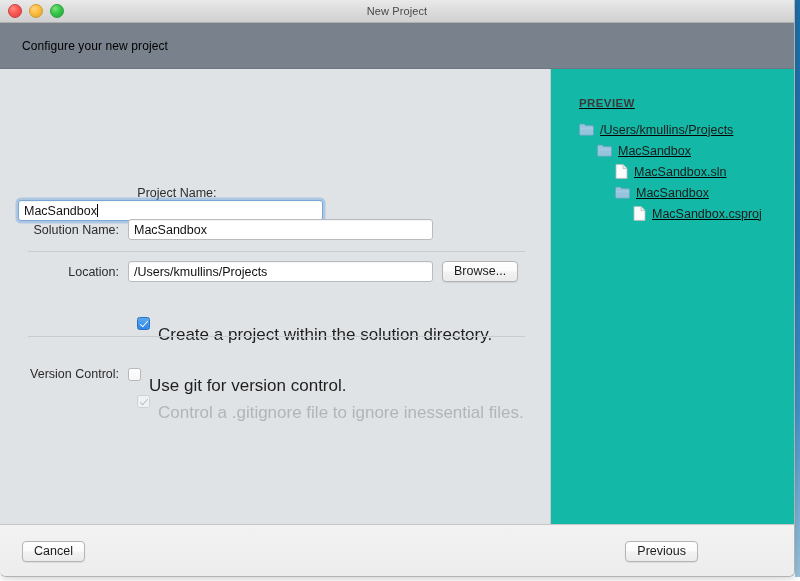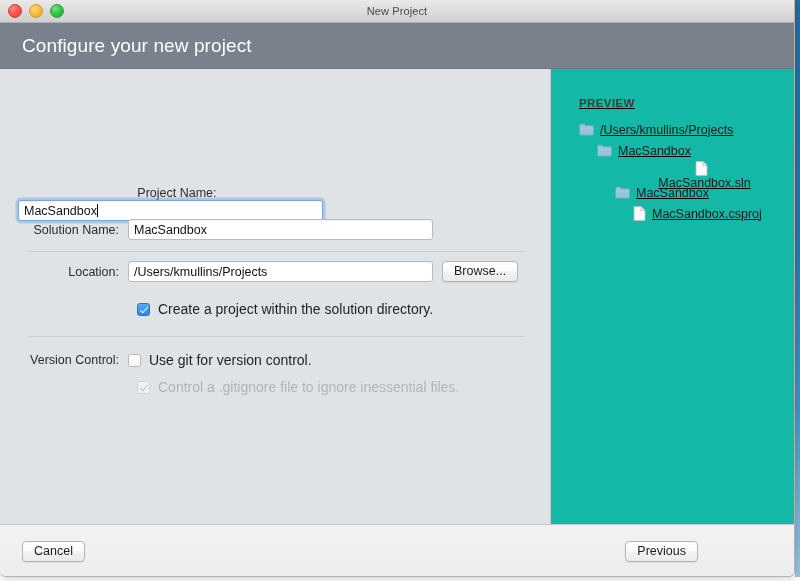--- a/index.html
+++ b/index.html
@@ -94,22 +94,22 @@
   #header-banner {
     height: 46px;
     background: #78818c;
     border-bottom: 1px solid #6e7883;
     display: flex;
     align-items: center;
     padding-left: 22px;
     box-sizing: border-box;
   }
   #header-title {
-    color: #ffffff;
-    font-size: 19px;
+    color: #000000;
+    font-size: 12px;
     letter-spacing: 0.1px;
     text-align: center;
   }
 
   
   #body-area {
     position: relative;
     height: 455px;
     display: flex;
     background: #e0e3e6;
@@ -247,23 +247,24 @@
     left: 4px;
     top: 1px;
     width: 3px;
     height: 7px;
     border: solid #b9bcbf;
     border-width: 0 1.6px 1.6px 0;
     transform: rotate(42deg);
   }
   .cb-label {
     margin-left: 8px;
-    font-size: 14px;
+    font-size: 17px;
     color: #1f1f1f;
     white-space: nowrap;
+    margin-top: 24px;
   }
   .cb-label.disabled { color: #b2b5b8; }
 
   
   #preview-heading {
     font-size: 11.5px;
     font-weight: bold;
     color: #3a3a3a;
     letter-spacing: 0.4px;
     margin-bottom: 10px;
@@ -382,21 +383,21 @@
 </svg>
             <span>/Users/kmullins/Projects</span>
           </div>
           <div class="tree-node" style="padding-left: 18px;">
             <svg class="tree-icon" width="15" height="13" viewBox="0 0 15 13">
   <path d="M0.5 2.3 A1.2 1.2 0 0 1 1.7 1.1 H5.3 L6.7 2.6 H13.3 A1.2 1.2 0 0 1 14.5 3.8 V11 A1.2 1.2 0 0 1 13.3 12.2 H1.7 A1.2 1.2 0 0 1 0.5 11 Z" fill="#95c4dd" stroke="#6ba2c2" stroke-width="0.7"></path>
   <path d="M0.9 4.6 H14.1 V6.6 H0.9 Z" fill="#a9d1e6" opacity="0.6"></path>
 </svg>
             <span>MacSandbox</span>
           </div>
-          <div class="tree-node" style="padding-left: 36px; flex-direction: column;">
+          <div class="tree-node" style="padding-left: 36px;">
             <svg class="tree-icon" width="13" height="15" viewBox="0 0 13 15">
   <path d="M1 0.6 H8 L12 4.6 V14.4 H1 Z" fill="#fbfbfb" stroke="#b9bcbf" stroke-width="0.8" stroke-linejoin="round"></path>
   <path d="M8 0.6 V4.6 H12" fill="#e8eaec" stroke="#b9bcbf" stroke-width="0.8" stroke-linejoin="round"></path>
 </svg>
             <span>MacSandbox.sln</span>
           </div>
           <div class="tree-node" style="padding-left: 36px;">
             <svg class="tree-icon" width="15" height="13" viewBox="0 0 15 13">
   <path d="M0.5 2.3 A1.2 1.2 0 0 1 1.7 1.1 H5.3 L6.7 2.6 H13.3 A1.2 1.2 0 0 1 14.5 3.8 V11 A1.2 1.2 0 0 1 13.3 12.2 H1.7 A1.2 1.2 0 0 1 0.5 11 Z" fill="#95c4dd" stroke="#6ba2c2" stroke-width="0.7"></path>
   <path d="M0.9 4.6 H14.1 V6.6 H0.9 Z" fill="#a9d1e6" opacity="0.6"></path>

